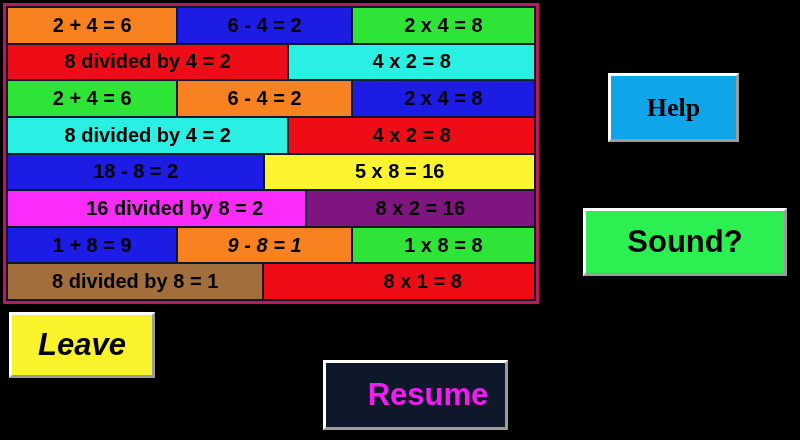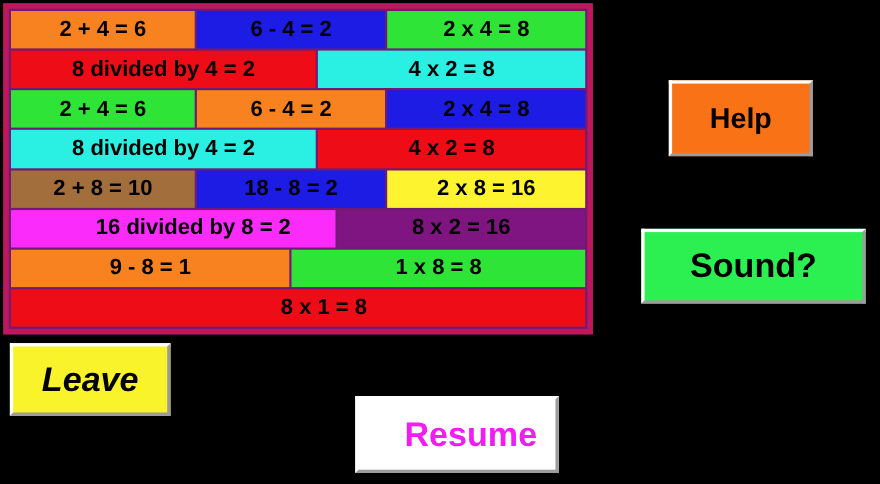--- a/index.html
+++ b/index.html
@@ -18,22 +18,22 @@
     background: #000000;
   }
   
   .eq-grid {
     position: absolute;
     left: 3px;
     top: 3px;
     width: 536px;
     height: 301px;
     box-sizing: border-box;
-    border: 5px solid #be185d;
-    background: #701a75;
+    border: 3px solid #be185d;
+    background: #0f172a;
     padding: 2px;
     display: flex;
     flex-direction: column;
     gap: 2px;
   }
   .eq-row {
     display: flex;
     gap: 2px;
     flex: 1;
   }
@@ -94,39 +94,40 @@
       <div class="eq-cell c3b" style="background-color: rgb(248, 130, 31);">6 - 4 = 2</div>
       <div class="eq-cell c3c" style="background-color: rgb(28, 28, 228);">2 x 4 = 8</div>
     </div>
 
     <div class="eq-row">
       <div class="eq-cell c2a" style="background-color: rgb(42, 240, 228);">8 divided by 4 = 2</div>
       <div class="eq-cell c2b" style="background-color: rgb(238, 12, 22);">4 x 2 = 8</div>
     </div>
 
     <div class="eq-row">
-      <div class="eq-cell c3a" style="background-color: rgb(162, 110, 60);">2 + 8 = 10</div>
       <div class="eq-cell c3b" style="background-color: rgb(28, 28, 228);">18 - 8 = 2</div>
-      <div class="eq-cell c3c" style="background-color: rgb(253, 243, 47);">2 x 8 = 16</div>
+      <div class="eq-cell c3c" style="background-color: rgb(253, 243, 47);">5 x 8 = 16</div>
     </div>
 
     <div class="eq-row">
       <div class="eq-cell c2a" style="background-color: rgb(251, 44, 251); padding-left: 37px;">16 divided by 8 = 2</div>
       <div class="eq-cell c2b" style="background-color: rgb(126, 21, 128);">8 x 2 = 16</div>
     </div>
 
     <div class="eq-row">
-      <div class="eq-cell c3b" style="background-color: rgb(248, 130, 31);">9 - 8 = 1</div>
+      <div class="eq-cell c3a" style="background-color: rgb(28, 28, 228);">1 + 8 = 9</div>
+      <div class="eq-cell c3b" style="background-color: rgb(248, 130, 31); font-style: italic;">9 - 8 = 1</div>
       <div class="eq-cell c3c" style="background-color: rgb(46, 228, 55);">1 x 8 = 8</div>
     </div>
 
     <div class="eq-row">
+      <div class="eq-cell c2a" style="background-color: rgb(162, 110, 60);">8 divided by 8 = 1</div>
       <div class="eq-cell c2b" style="background-color: rgb(238, 12, 22); padding-left: 47px;">8 x 1 = 8</div>
     </div>
 
   </div>
 
-  <div class="game-btn btn-help" style="background-color: #f97316; color: rgb(0, 0, 0);">Help</div>
+  <div class="game-btn btn-help" style="background-color: #0ea5e9; color: rgb(0, 0, 0); font-family: Liberation Serif, serif;">Help</div>
   <div class="game-btn btn-sound" style="background-color: rgb(44, 240, 82); color: rgb(0, 0, 0);">Sound?</div>
   <div class="game-btn btn-leave" style="background-color: rgb(248, 243, 43); color: rgb(0, 0, 0);">Leave</div>
-  <div class="game-btn btn-resume" style="background-color: #ffffff; color: rgb(242, 29, 242); padding-left: 25px;">Resume</div>
+  <div class="game-btn btn-resume" style="background-color: #0f172a; color: rgb(242, 29, 242); padding-left: 25px;">Resume</div>
 
 </div>
 
 </body></html>

